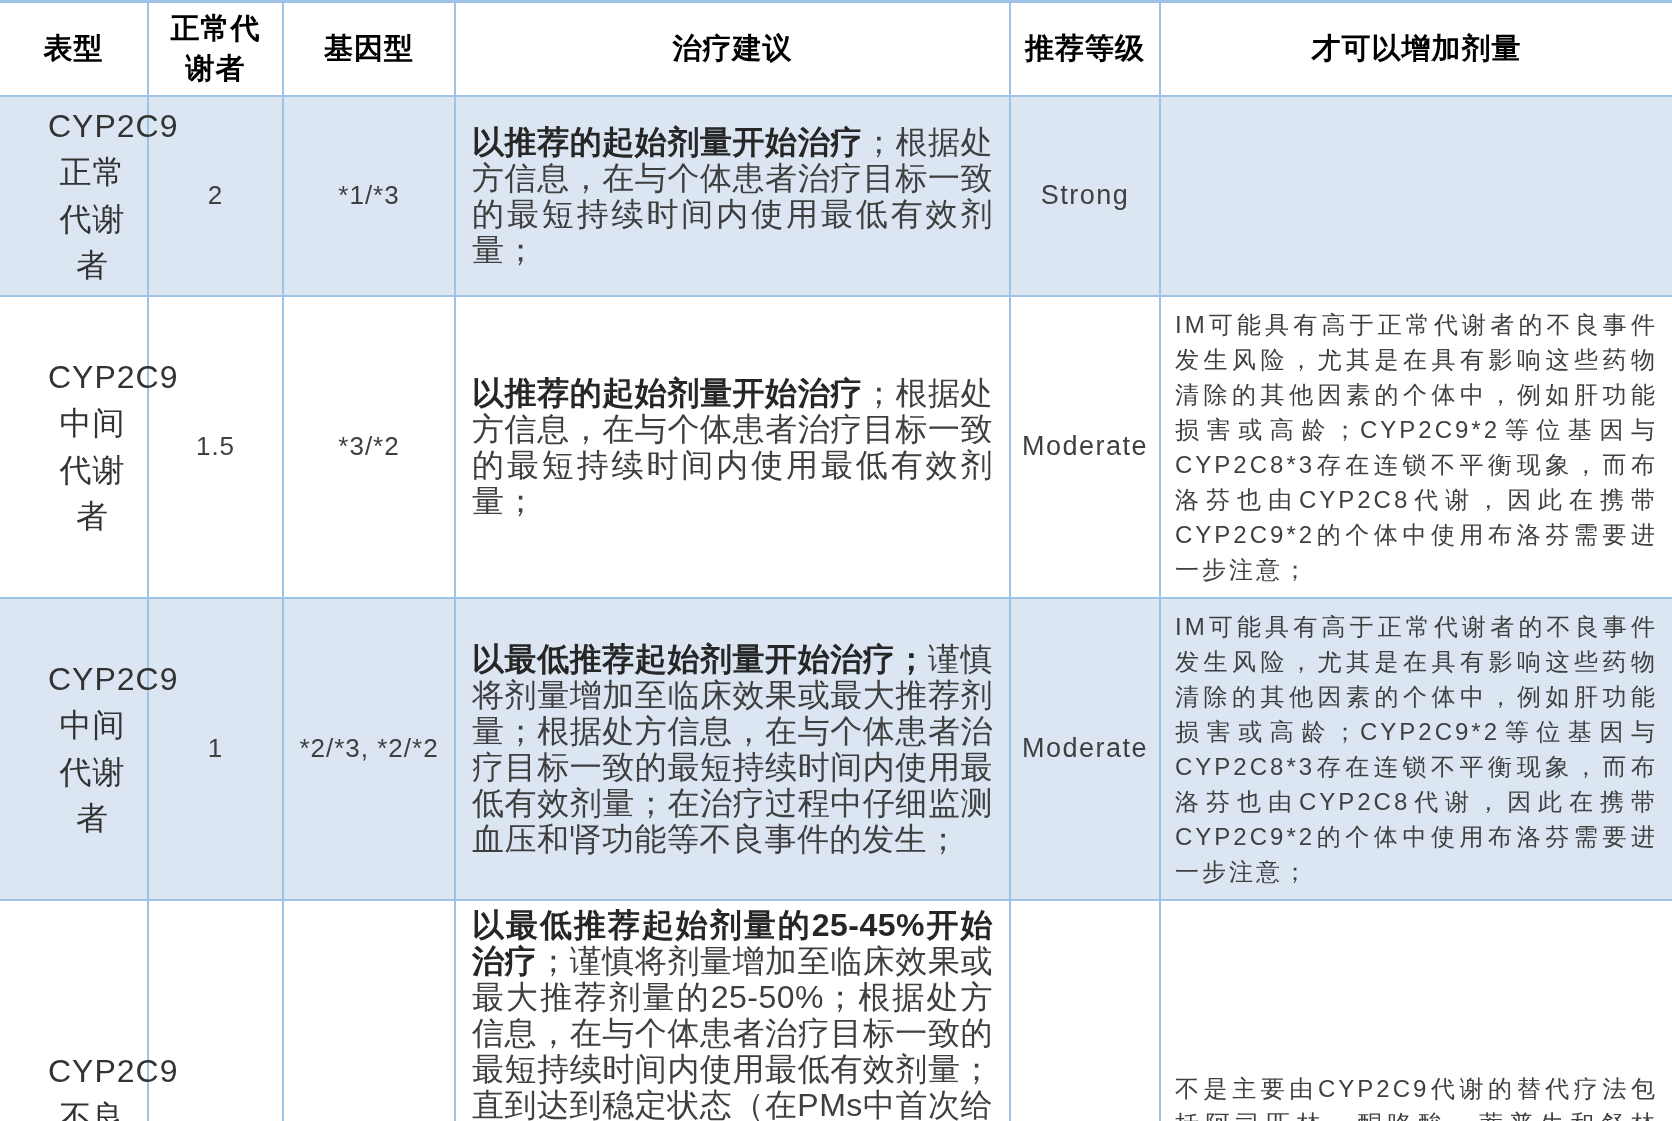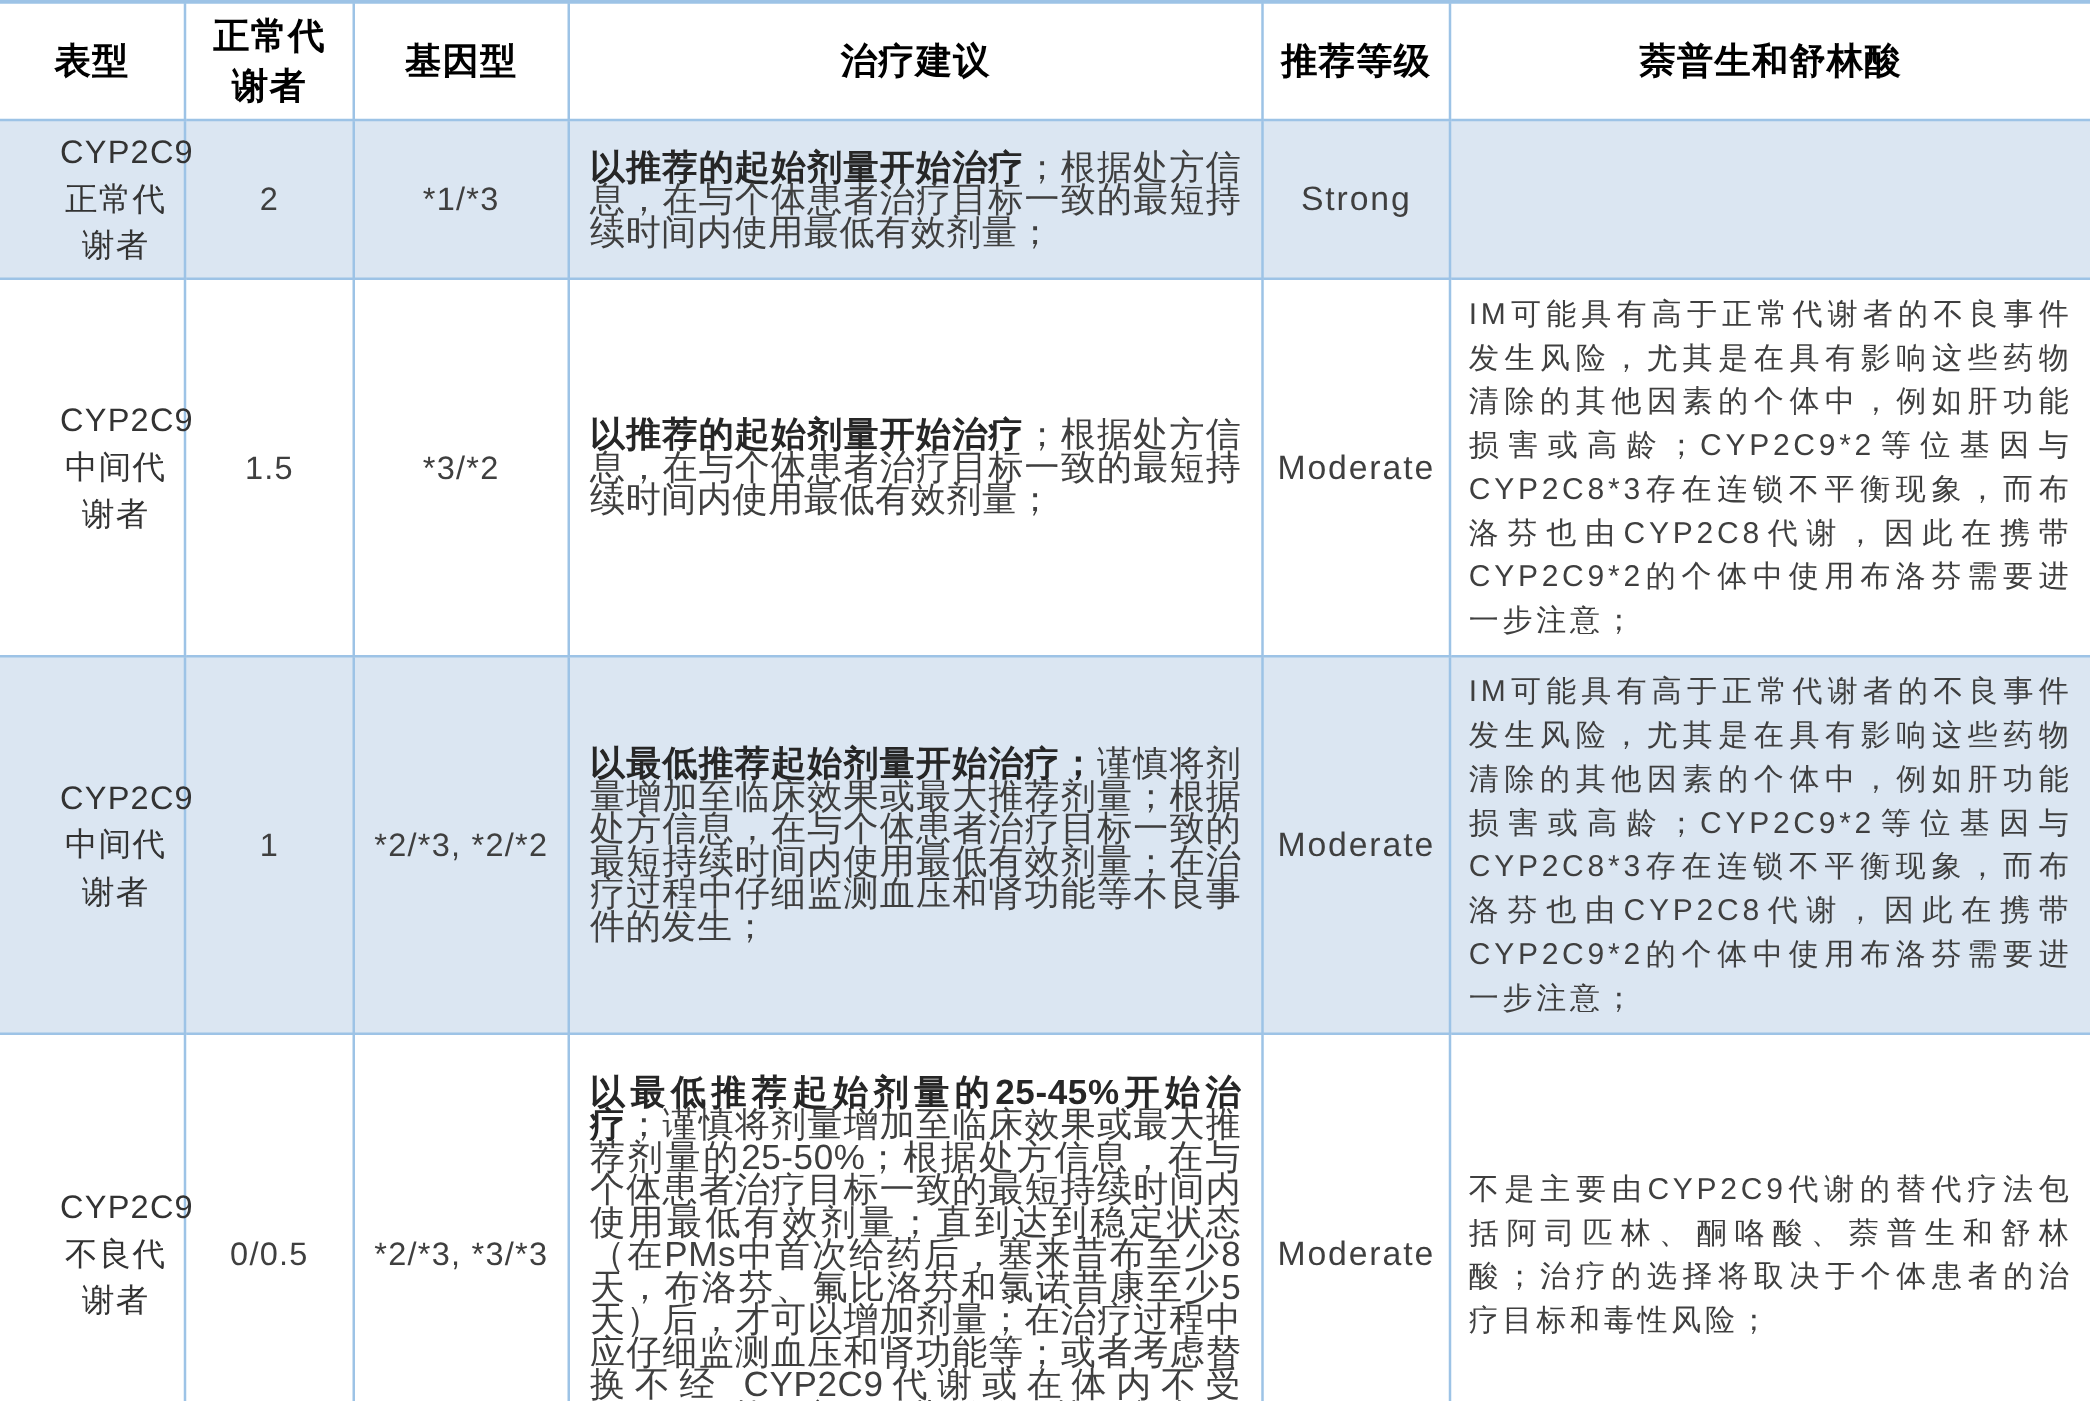--- a/index.html
+++ b/index.html
@@ -51,38 +51,38 @@
     text-align: center;
     letter-spacing: 1px;
   }
   tr.band td { background: #dbe6f2; }
   tr.plain td { background: #ffffff; }
 
   td { color: #3f3f3f; }
 
   td.cell-phenotype {
     text-align: center;
-    font-size: 26px;
+    font-size: 32px;
     color: #333333;
     white-space: pre-line;
     line-height: 1.45;
     letter-spacing: 1px;
     padding-left: 48px;
   }
   td.cell-score, td.cell-genotype {
     text-align: center;
     font-size: 26px;
     letter-spacing: 1px;
   }
   td.cell-treatment {
-    font-size: 28px;
-    line-height: 26px;
+    font-size: 32px;
+    line-height: 36px;
     text-align: justify;
     text-justify: inter-character;
-    padding: 20px 16px;
+    padding: 6px 16px;
     letter-spacing: 0.5px;
   }
   td.cell-treatment .lead-bold {
     font-weight: 700;
     color: #262626;
   }
   td.cell-grade {
     text-align: center;
     font-size: 27px;
     letter-spacing: 1.5px;
@@ -111,21 +111,21 @@
         <col class="c5">
         <col class="c6">
     </colgroup>
     <thead>
       <tr>
         <th>表型</th>
         <th>正常代谢者</th>
         <th>基因型</th>
         <th>治疗建议</th>
         <th>推荐等级</th>
-        <th>萘普生和舒林酸</th>
+        <th>才可以增加剂量</th>
       </tr>
     </thead>
     <tbody>
       <tr class="r1 band">
         <td class="cell-phenotype">CYP2C9
 正常代谢者</td>
         <td class="cell-score">2</td>
         <td class="cell-genotype">*1/*3</td>
         <td class="cell-treatment"><span class="lead-bold">以推荐的起始剂量开始治疗</span><span>；根据处方信息，在与个体患者治疗目标一致的最短持续时间内使用最低有效剂量；</span></td>
         <td class="cell-grade">Strong</td>

